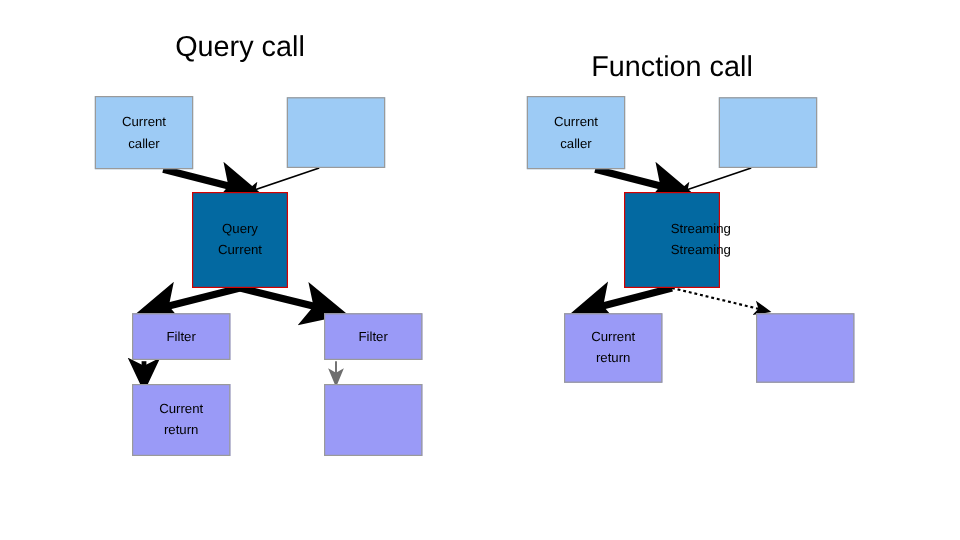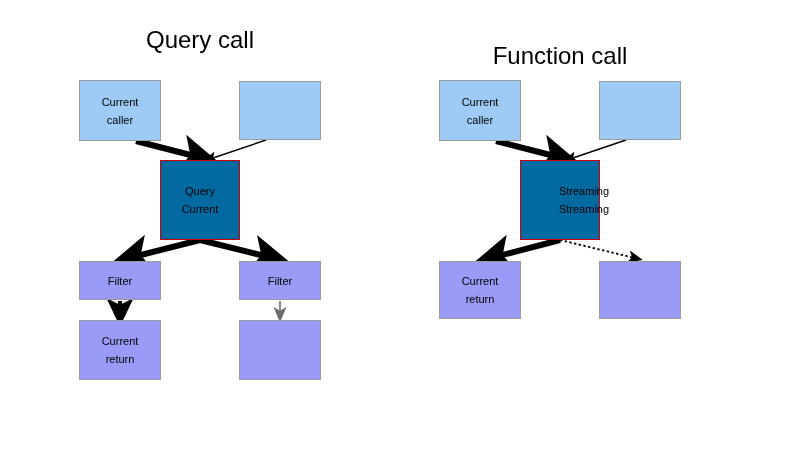--- a/index.html
+++ b/index.html
@@ -41,21 +41,21 @@
     text-align: center;
     font-size: 11px;
     line-height: 18px;
     color: #000000;
   }
   .node span {
     display: block;
     white-space: nowrap;
   }
   .node-blue   { background: #9dcbf5; }
-  .node-purple { background: #9a9af7; }
+  .node-purple { background: #9a9af7; margin-left: 31px; }
   .node-red    { background: #0369a1; border-color: #d40000; }
   .node-red span {
     position: relative;
     left: 0;
   }
   svg.edges {
     position: absolute;
     left: 0;
     top: 0;
     width: 800px;

